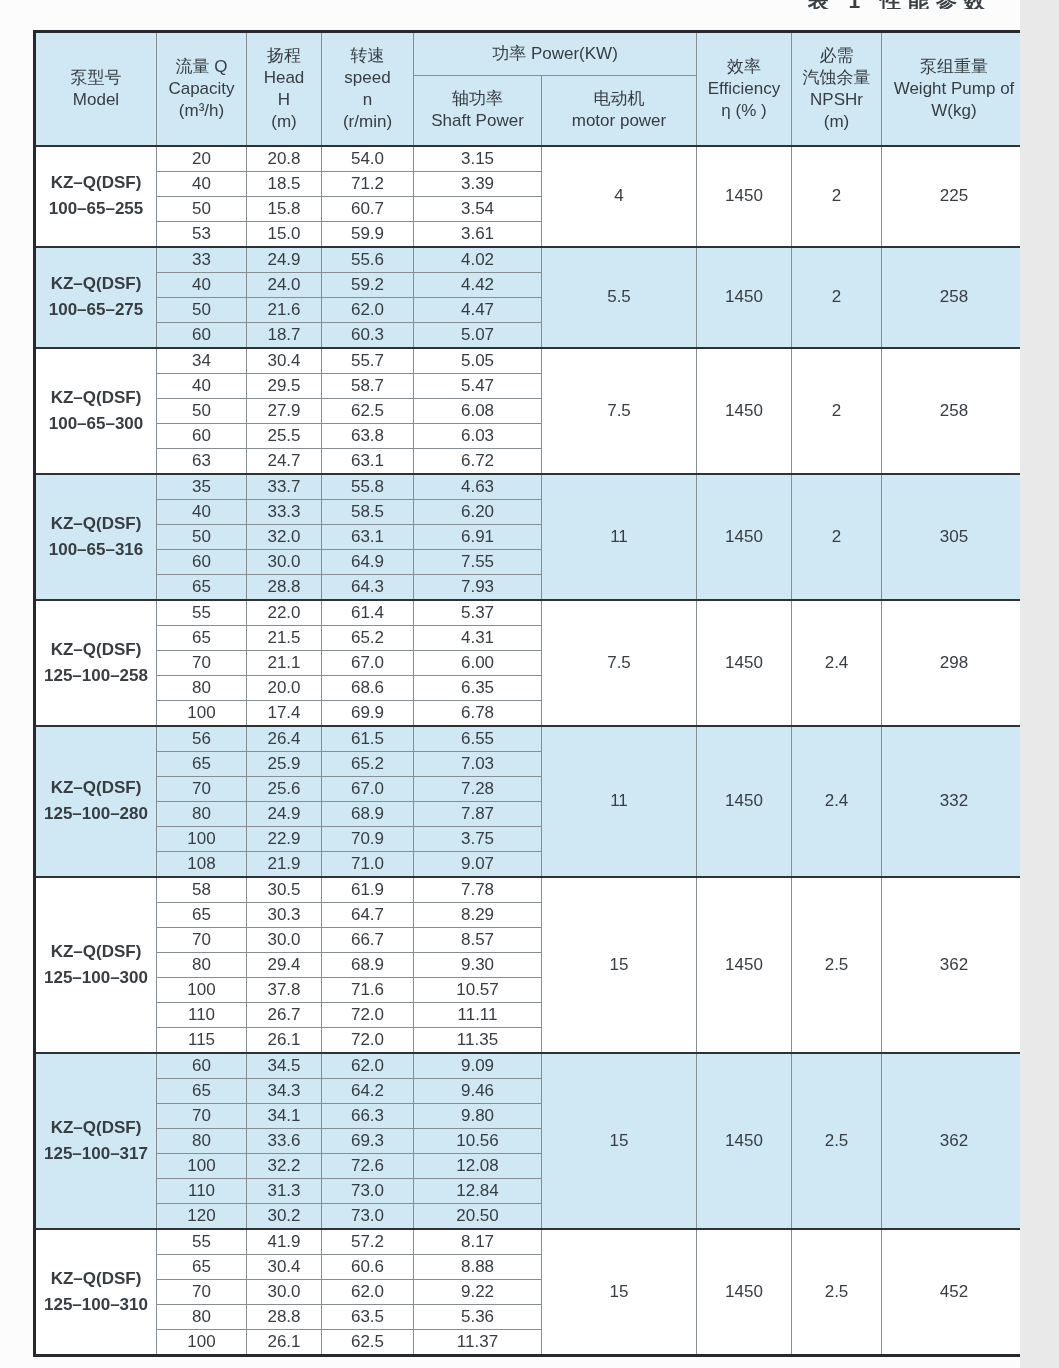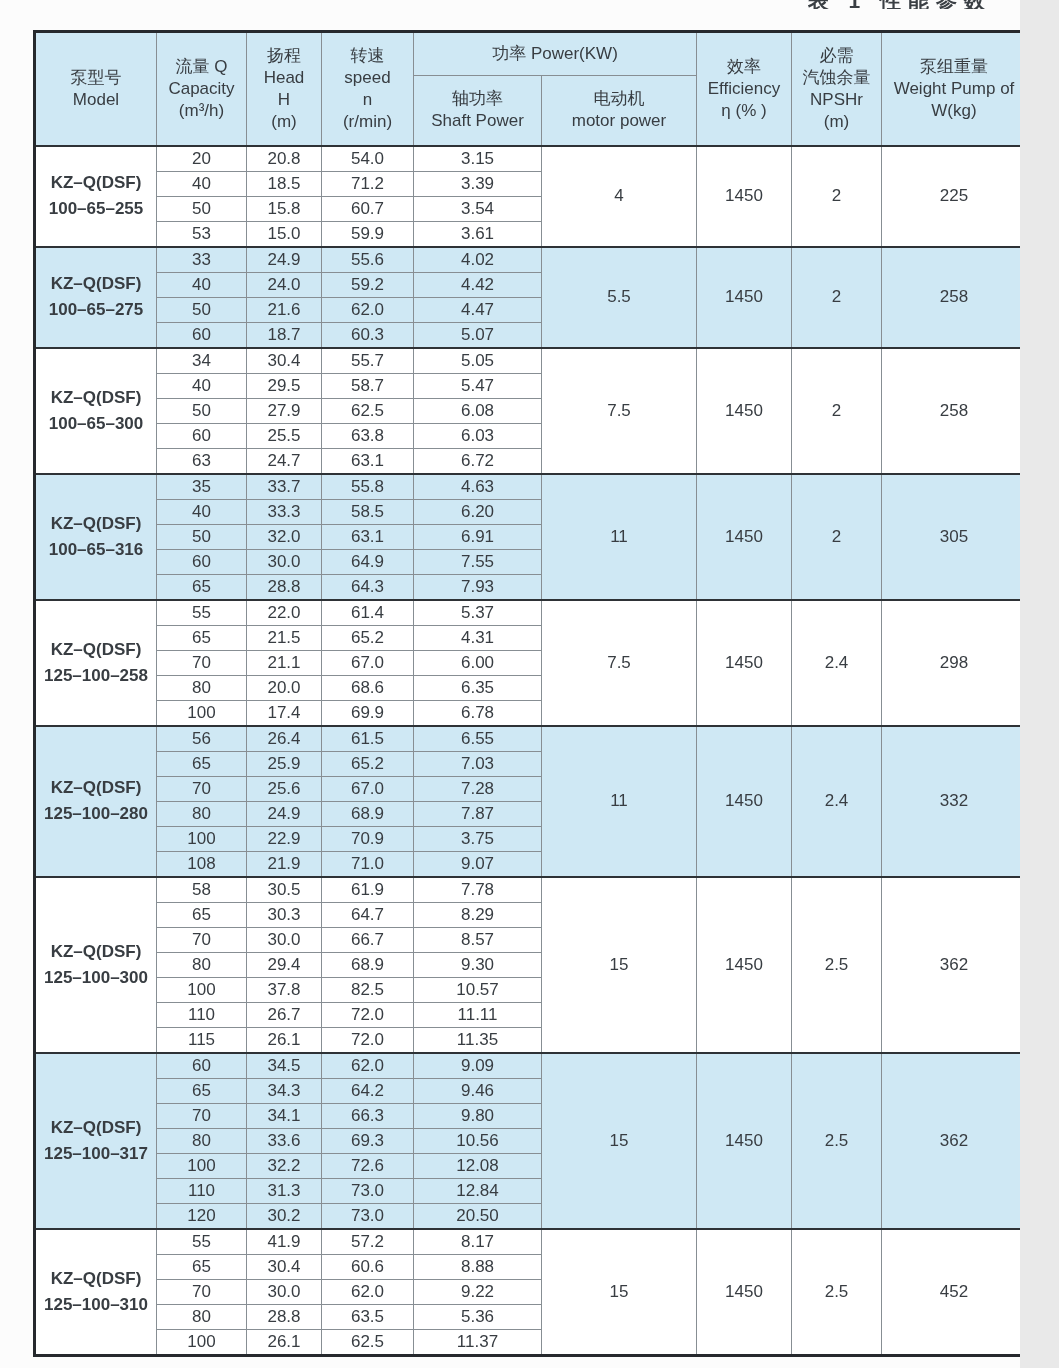--- a/index.html
+++ b/index.html
@@ -333,21 +333,21 @@
         </tr>
         <tr class="white">
           <td>80</td>
           <td>29.4</td>
           <td>68.9</td>
           <td>9.30</td>
         </tr>
         <tr class="white">
           <td>100</td>
           <td>37.8</td>
-          <td>82.5</td>
+          <td>71.6</td>
           <td>10.57</td>
         </tr>
         <tr class="white">
           <td>110</td>
           <td>26.7</td>
           <td>72.0</td>
           <td>11.11</td>
         </tr>
         <tr class="white">
           <td>115</td>

